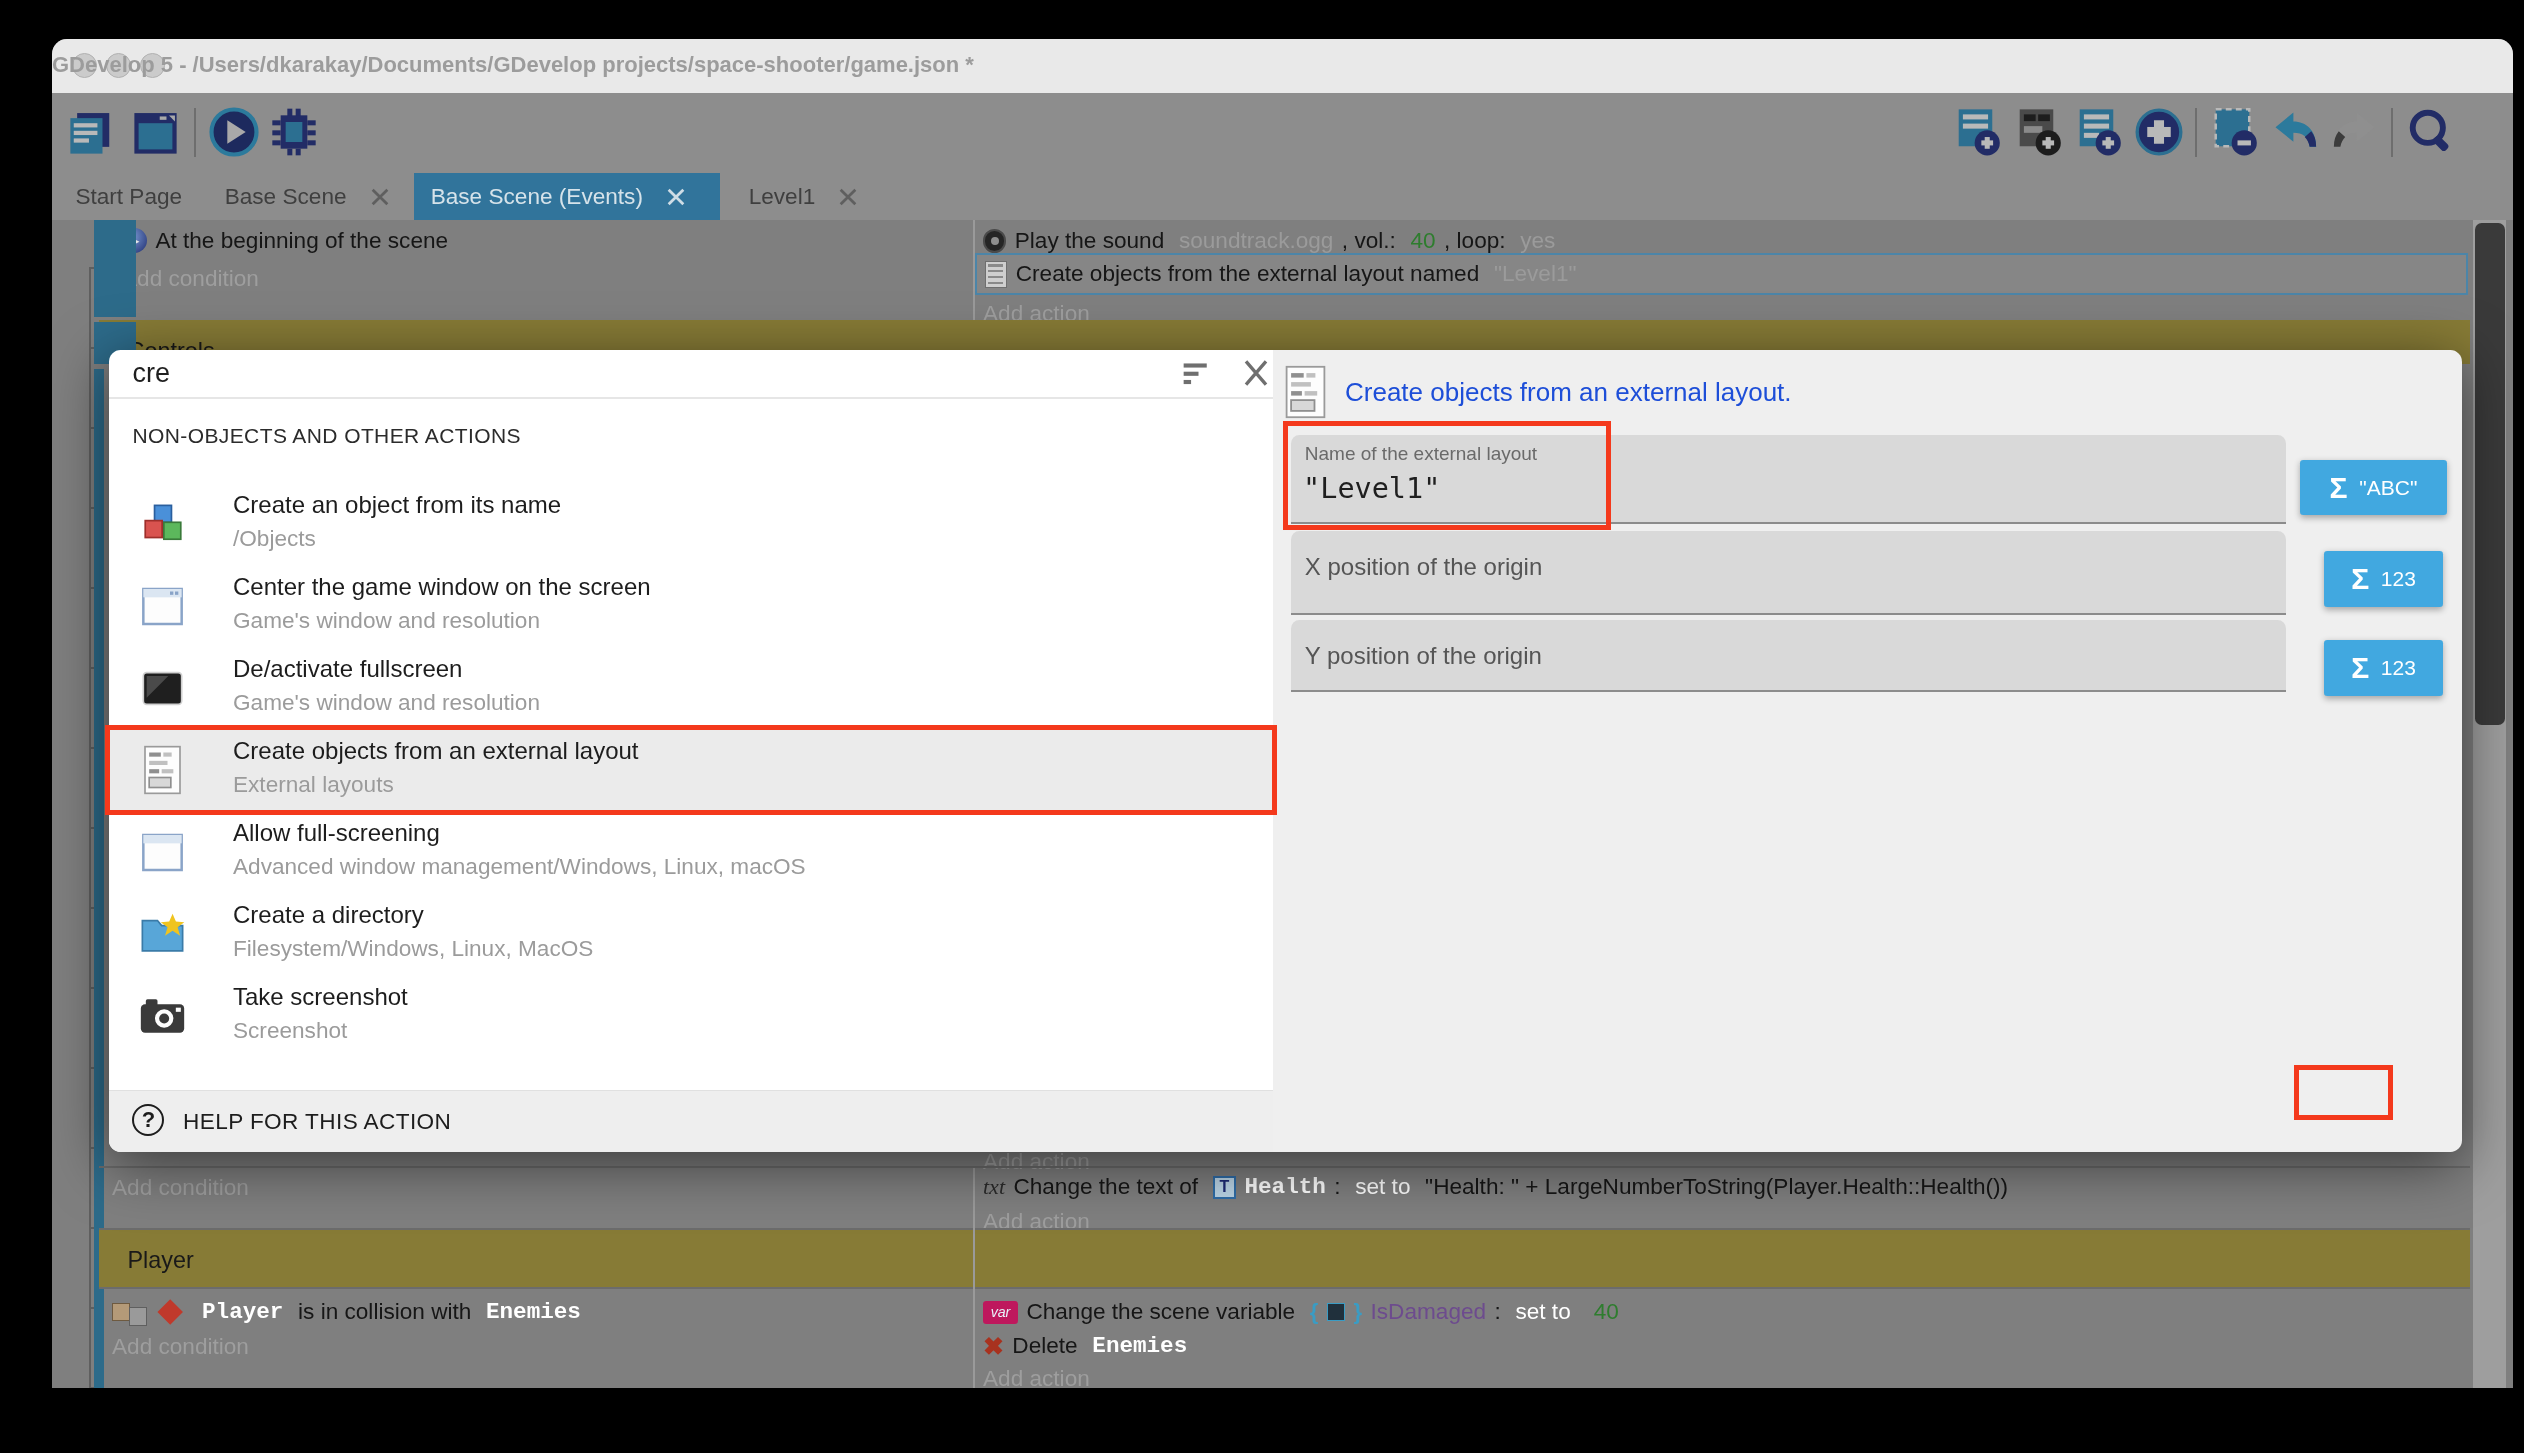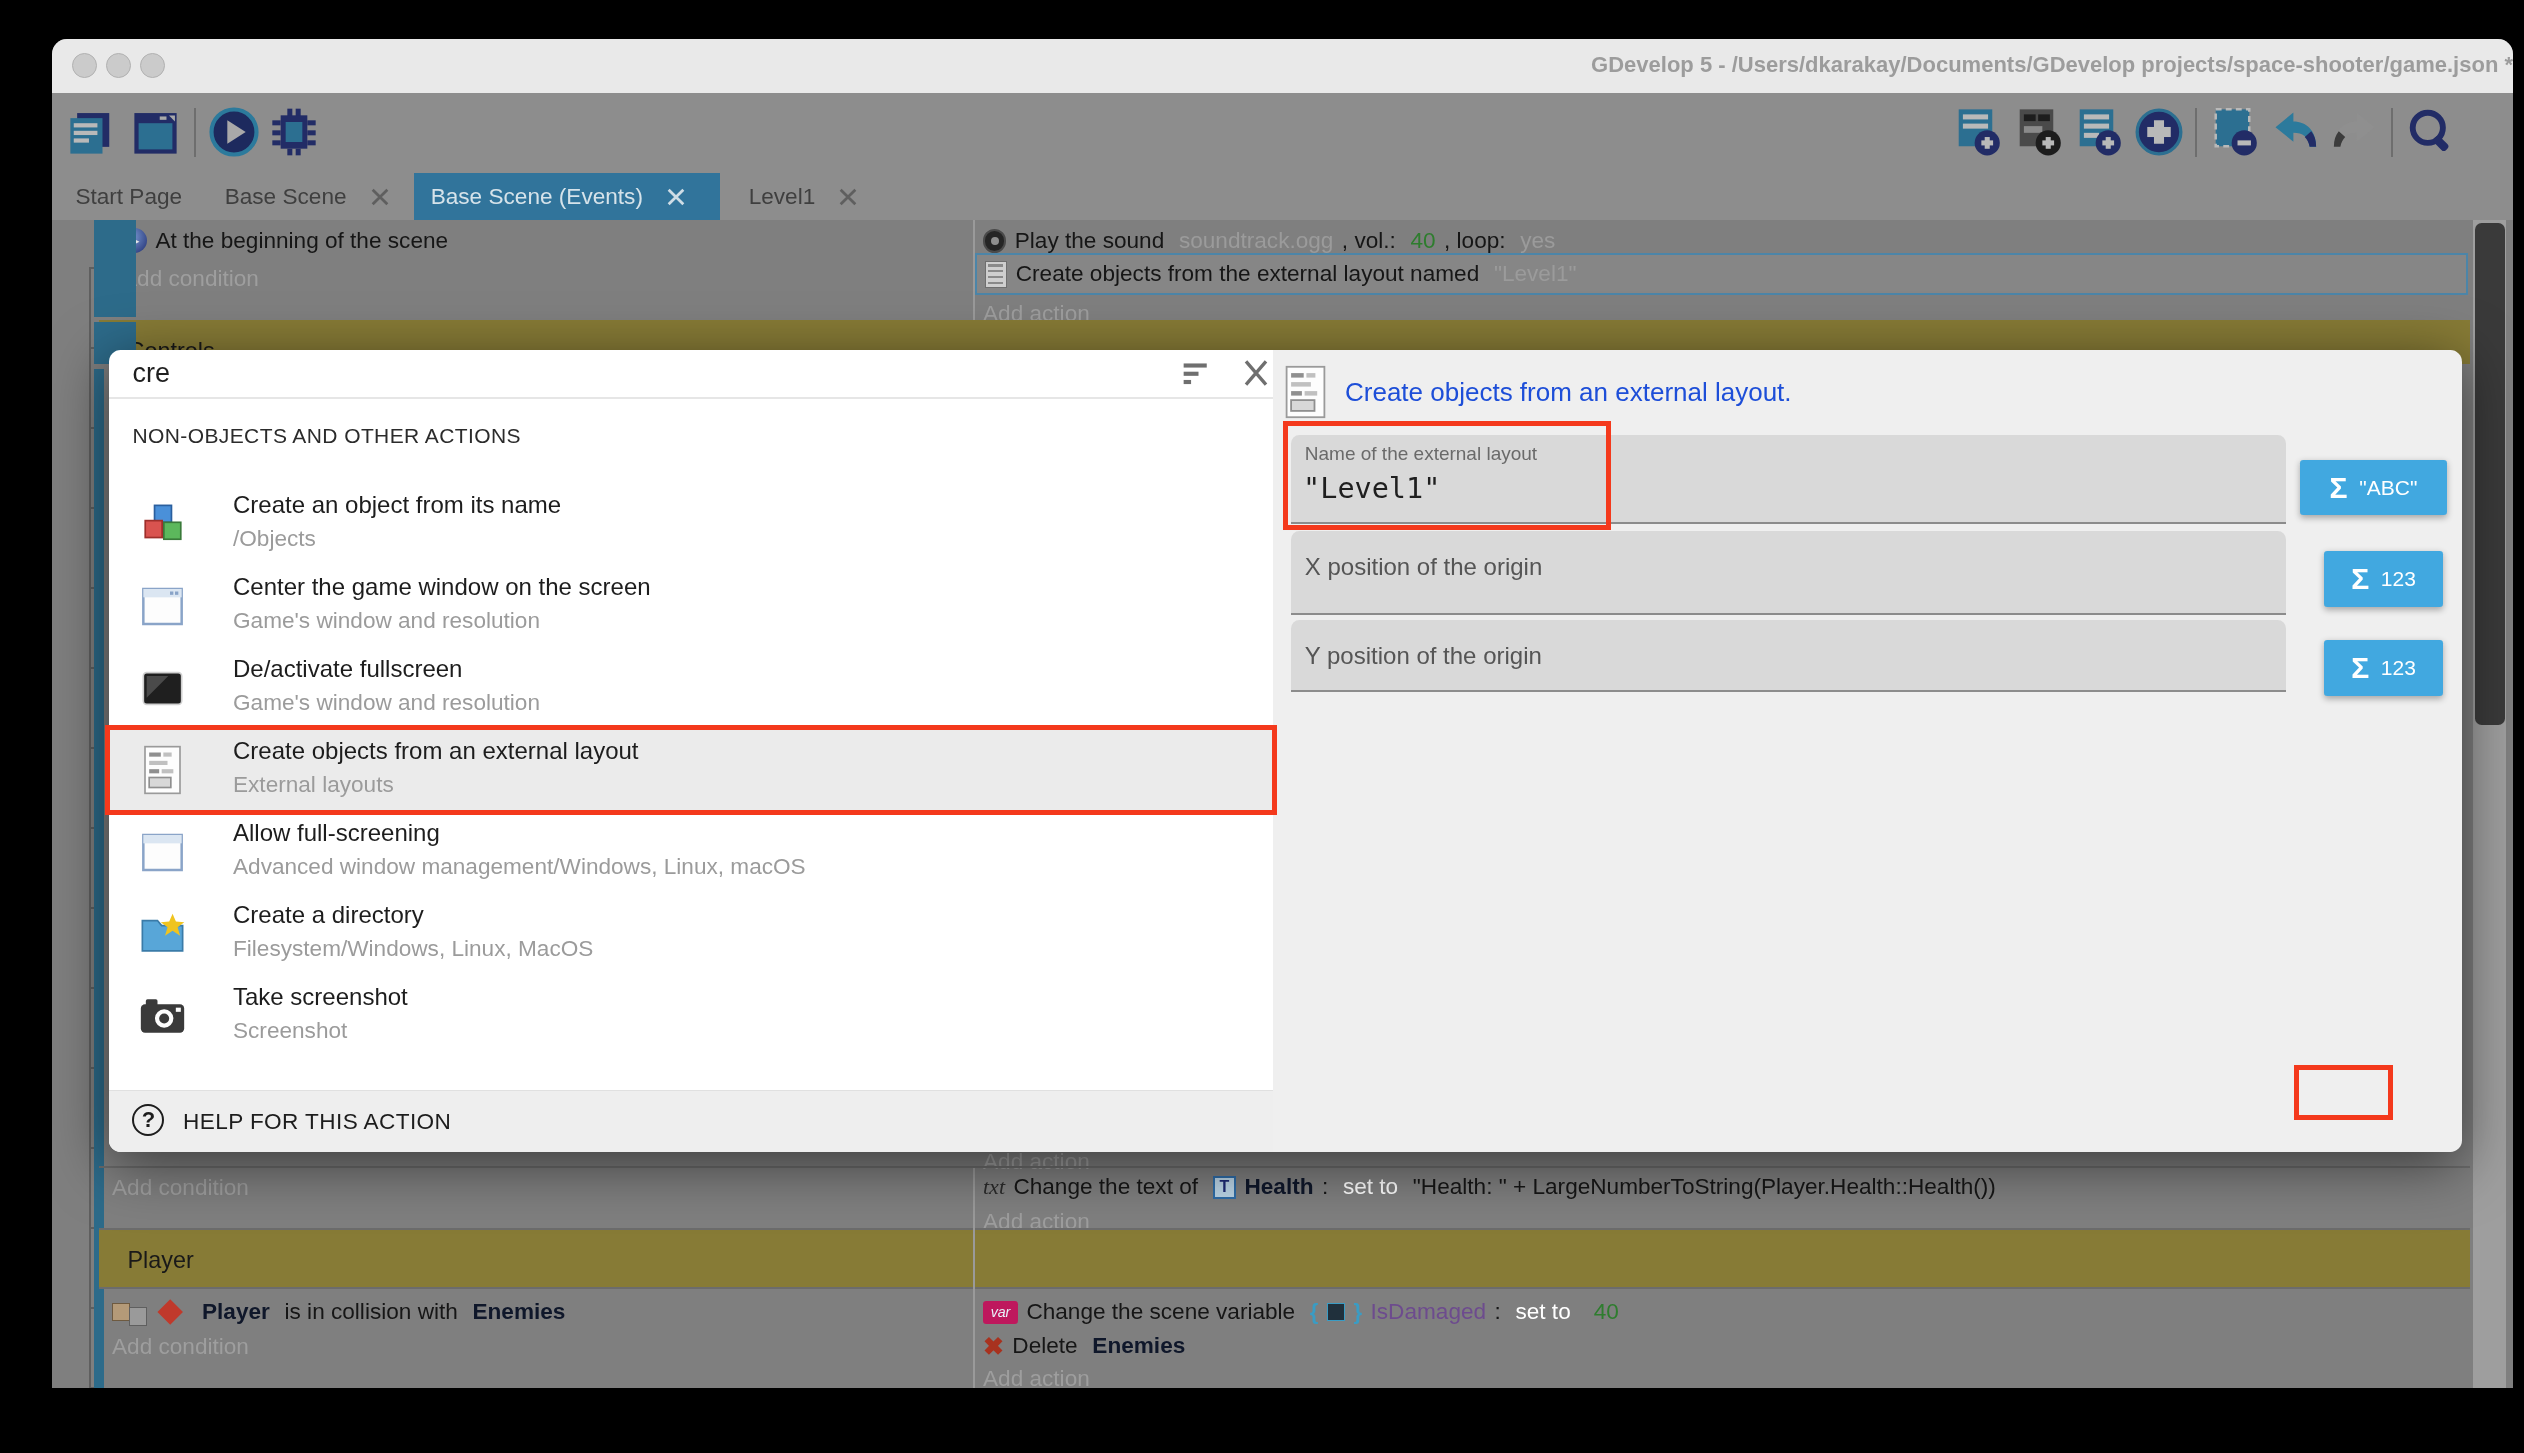--- a/index.html
+++ b/index.html
@@ -6,21 +6,21 @@
   html,body { width:2525px; height:1453px; background:#000; overflow:hidden;
               font-family:"Liberation Sans", sans-serif; }
 
   
   .window { position:absolute; left:52px; top:39px; width:2461px; height:1349px;
             background:#7f7f7f; border-radius:15px 15px 0 0; overflow:hidden; }
 
   .titlebar { position:absolute; left:0; top:0; width:100%; height:54px; background:#e9e9e9; }
   .traffic { position:absolute; left:20px; top:14.2px; display:flex; gap:9.2px; }
   .tl { width:25px; height:25px; border-radius:50%; background:#cbcbcb; border:1.7px solid #b0b0b0; }
-  .win-title { position:absolute; left:0; top:13.4px; width:100%; text-align:right;
+  .win-title { position:absolute; left:0; top:13.4px; width:100%; text-align:left;
                font-size:22px; font-weight:700; color:#9c9c9c; }
 
   .toolbar { position:absolute; left:0; top:54px; width:100%; height:80px; background:#8d8d8d; }
   .tbtn { position:absolute; top:11.7px; width:52px; height:55px; display:flex;
           align-items:center; justify-content:center; }
   .tsep { position:absolute; top:15px; width:1.7px; height:49px; background:#6e6e6e; }
 
   .tabbar { position:absolute; left:0; top:134px; width:100%; height:47px; background:#8d8d8d; }
   .tab { position:absolute; top:0; height:47px; display:flex; align-items:center; gap:22px;
          padding:0 16.7px; font-size:22.6px; color:#3f3f3f; }
@@ -31,21 +31,21 @@
   .events { position:absolute; left:0; top:181px; width:2461px; height:1169px;
             background:#7f7f7f; overflow:hidden; }
   .gutterline { position:absolute; left:37px; top:47px; width:1.7px; height:1122px; background:#5f5f5f; }
   .gutterticks { position:absolute; left:37px; top:47px; width:11.7px; height:1122px;
       background:repeating-linear-gradient(to bottom, #5f5f5f 0 1.7px, transparent 1.7px 80px); }
   .strip { position:absolute; background:#2d6b8a; }
   .evline { position:absolute; display:flex; align-items:center; gap:8.4px;
             font-size:22.6px; color:#161616; white-space:pre; line-height:28.5px; }
   .ph { color:#9e9e9e; }
   .sg-def { color:#161616; } .sg-grey { color:#9b9b9b; } .sg-num { color:#2e7d2e; }
-  .sg-obj { color:#0f172a; font-weight:700; } .sg-blue { color:#ffffff; }
+  .sg-obj { color:#ffffff; font-weight:700;font-family:Liberation Mono, monospace; } .sg-blue { color:#ffffff; }
   .sg-purple { color:#6d4b8e; }
   .selbox { position:absolute; left:923px; top:33px; width:1493px; height:42px;
             border:2.5px solid #4c85a8; background:#868686; display:flex; align-items:center;
             gap:8.4px; padding-left:8.4px; font-size:22.6px; color:#161616; white-space:pre; }
   .groupbar { position:absolute; left:47px; width:2371px; background:#877b36; overflow:hidden; }
   .grouplabel { position:absolute; left:28.5px; font-size:23.4px; color:#191919; }
   .hline { position:absolute; left:47px; width:2371px; height:1.7px; background:#6c6c6c; }
   .vdiv { position:absolute; left:921px; width:1.7px; background:#9a9a9a; }
   .scrolltrack { position:absolute; left:2421px; top:0; width:33px; height:1169px; background:#9e9e9e; }
   .scrollthumb { position:absolute; left:1.7px; top:3.3px; width:30px; height:502px;

